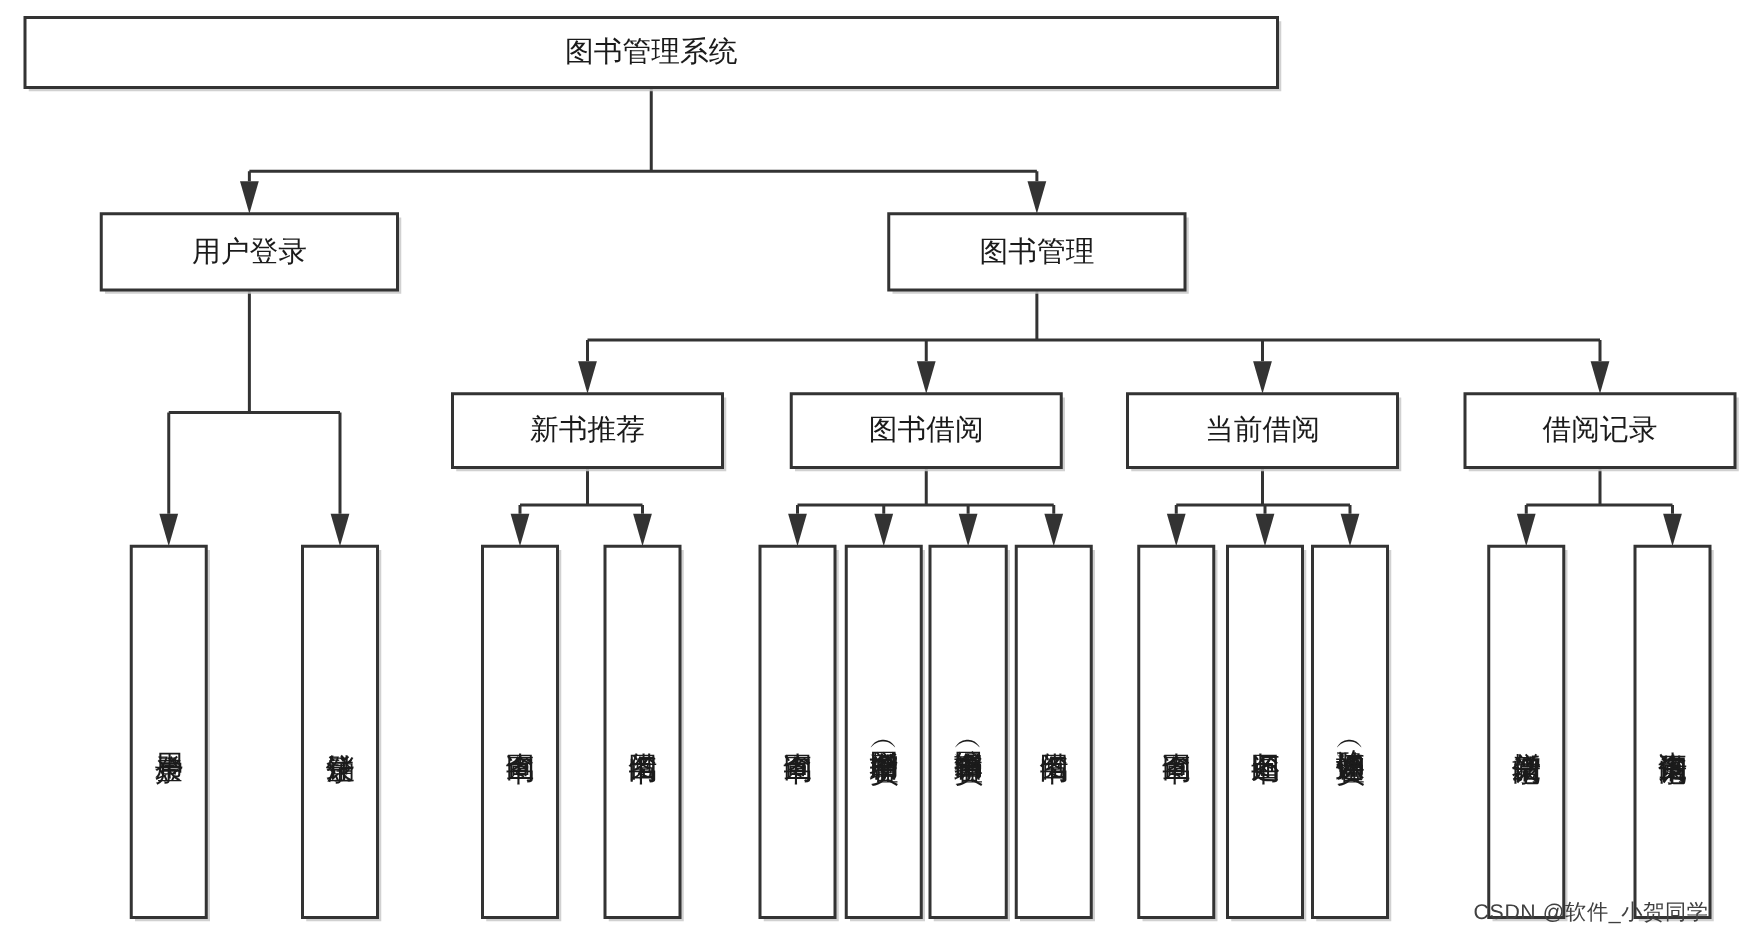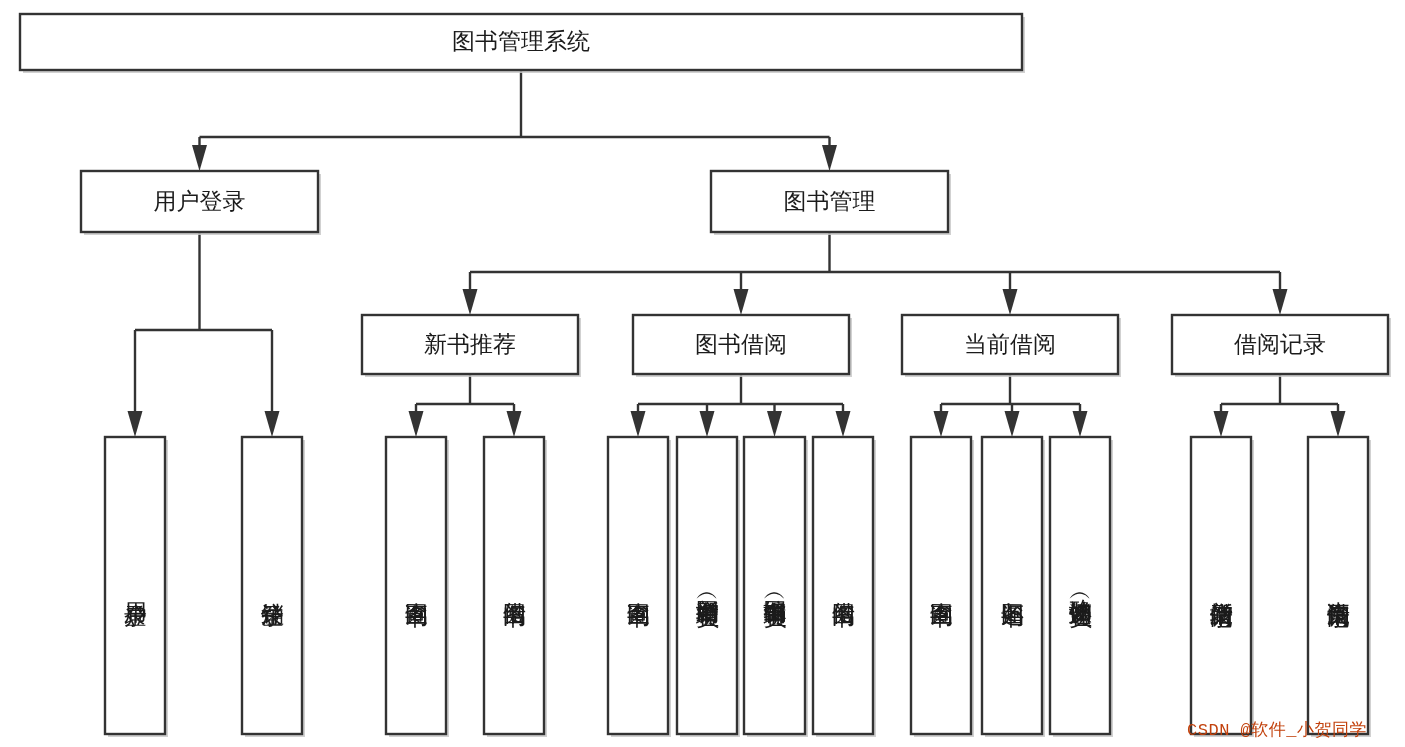--- a/index.html
+++ b/index.html
@@ -70,23 +70,23 @@
     line-height: 1.12;
     color: #1b1b1b;
     letter-spacing: 1px;
     white-space: nowrap;
     text-align: center;
   }
   .watermark {
     position: absolute;
     right: 8px;
     bottom: 6px;
-    font-family: Liberation Mono, monospace;
+    font-family: Liberation Sans, sans-serif;
     font-size: 17px;
-    color: #c2410c;
+    color: #404040;
     letter-spacing: 0.5px;
     white-space: nowrap;
     user-select: none;
     margin-top: 16px;
   }
 </style>
 </head>
 <body>
 
 <div id="stage">

